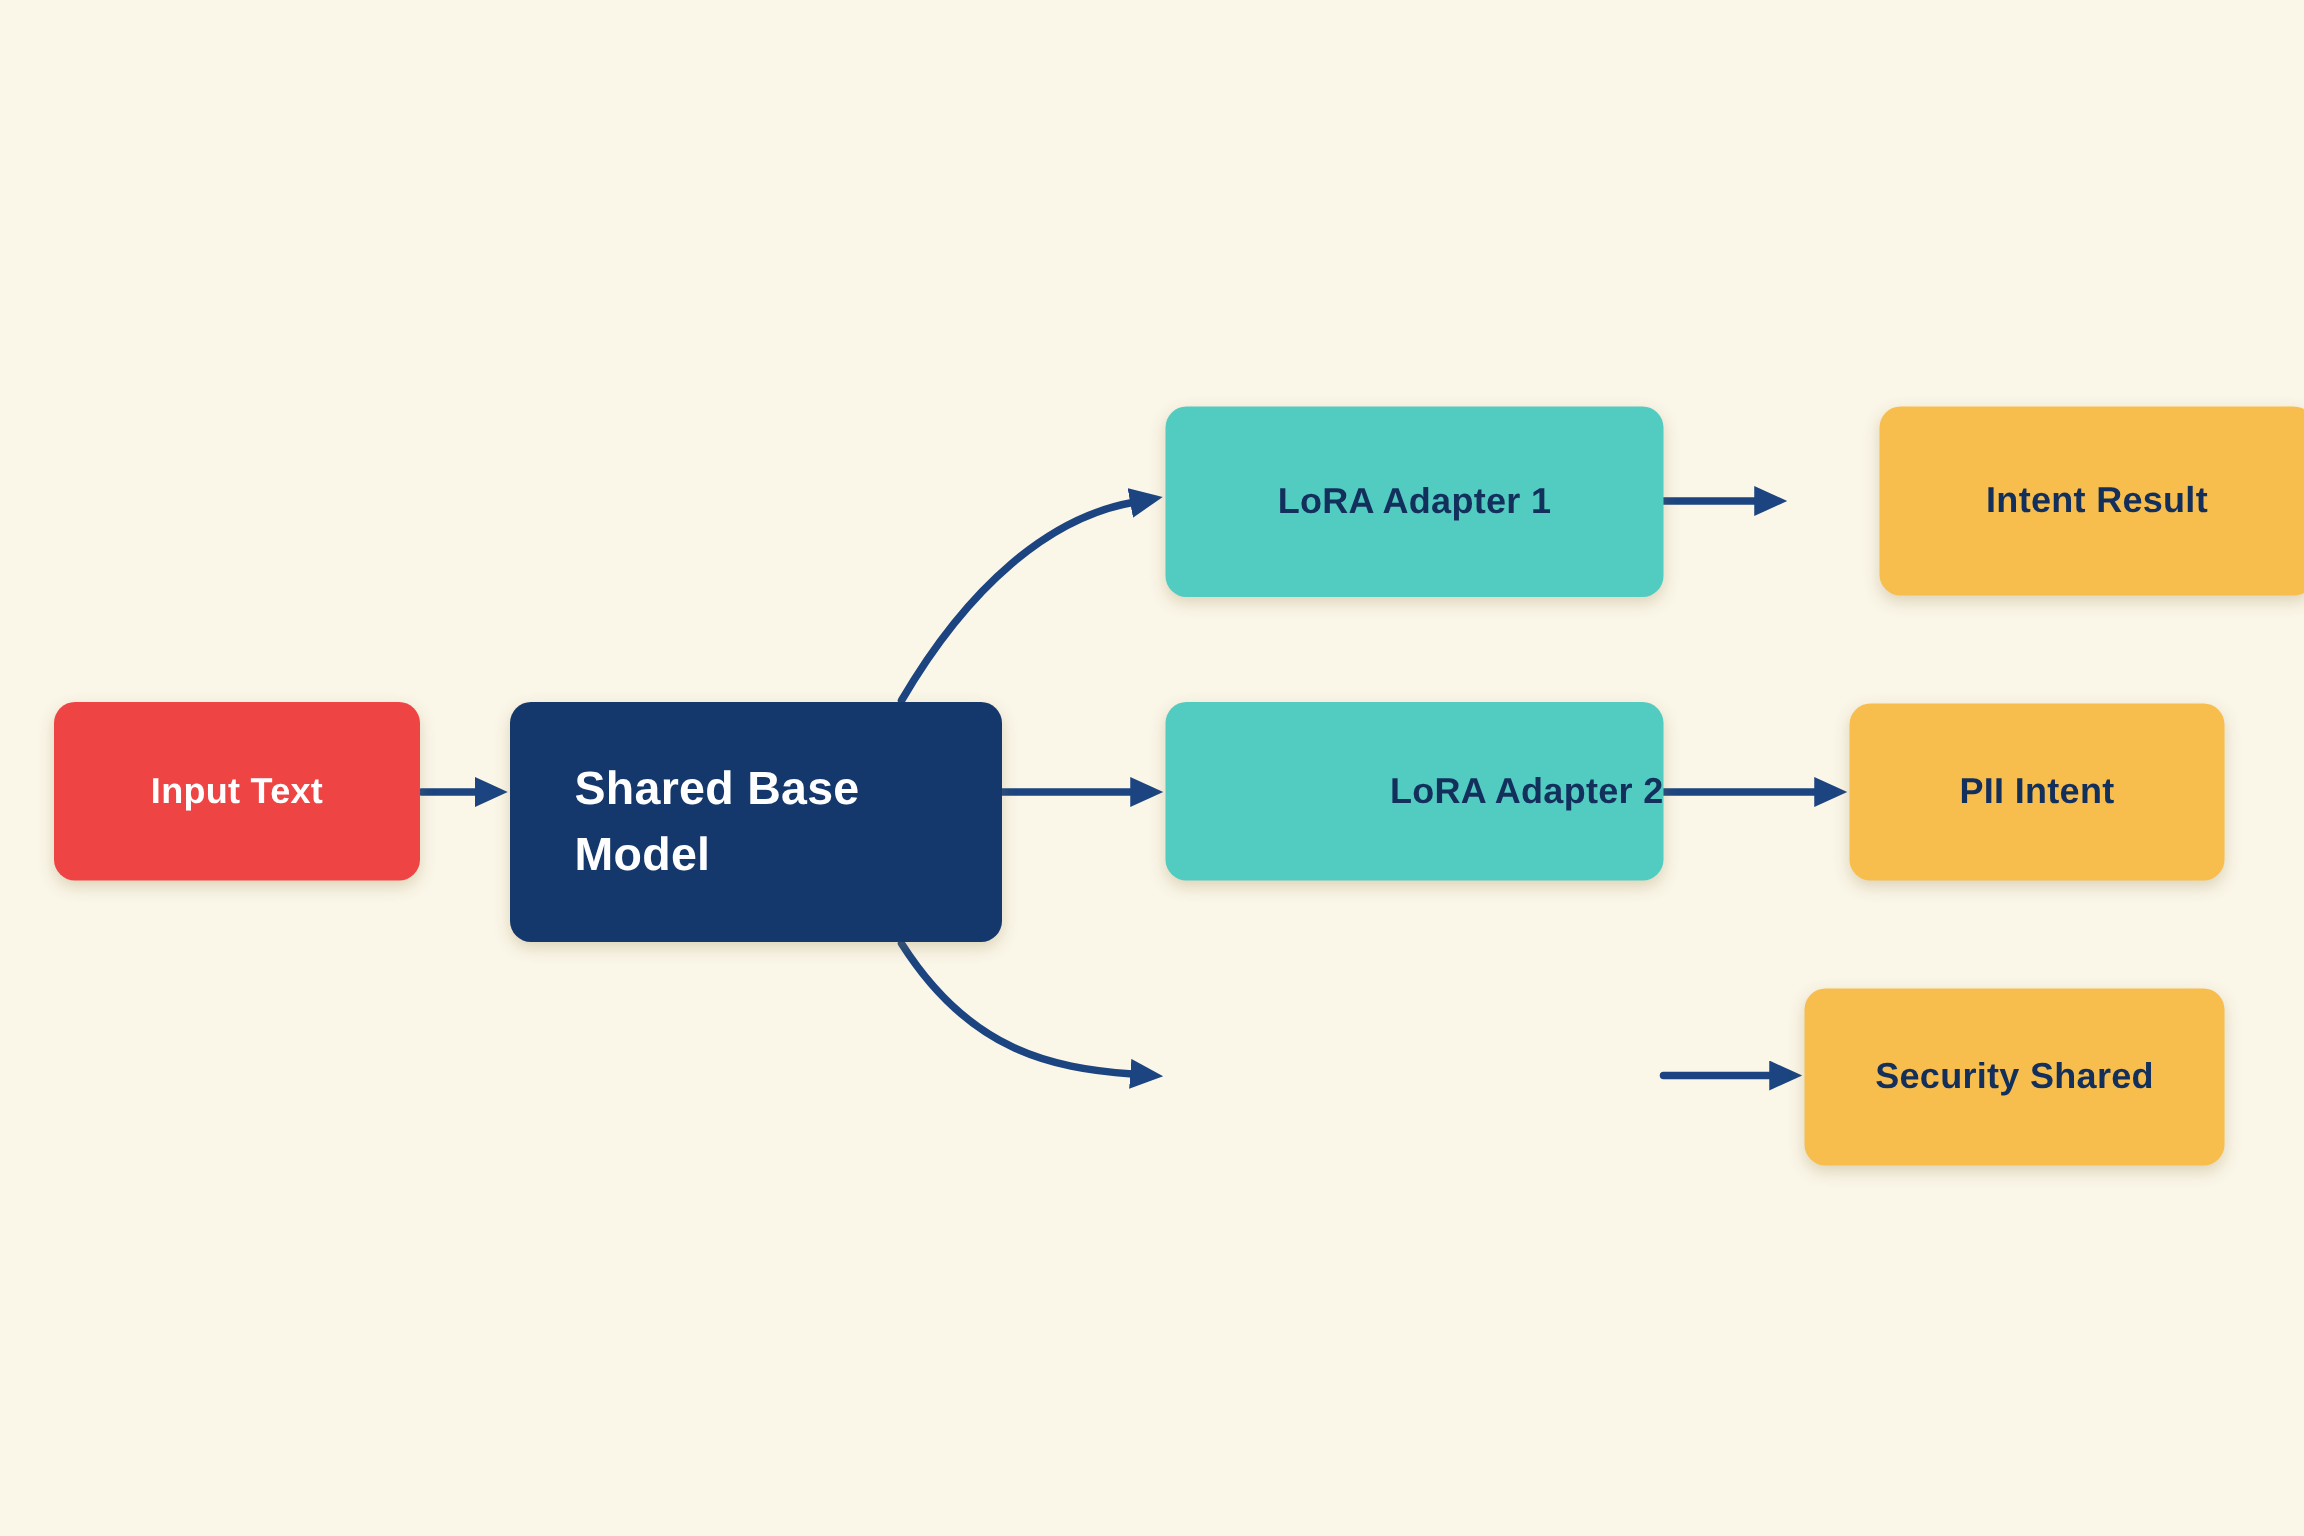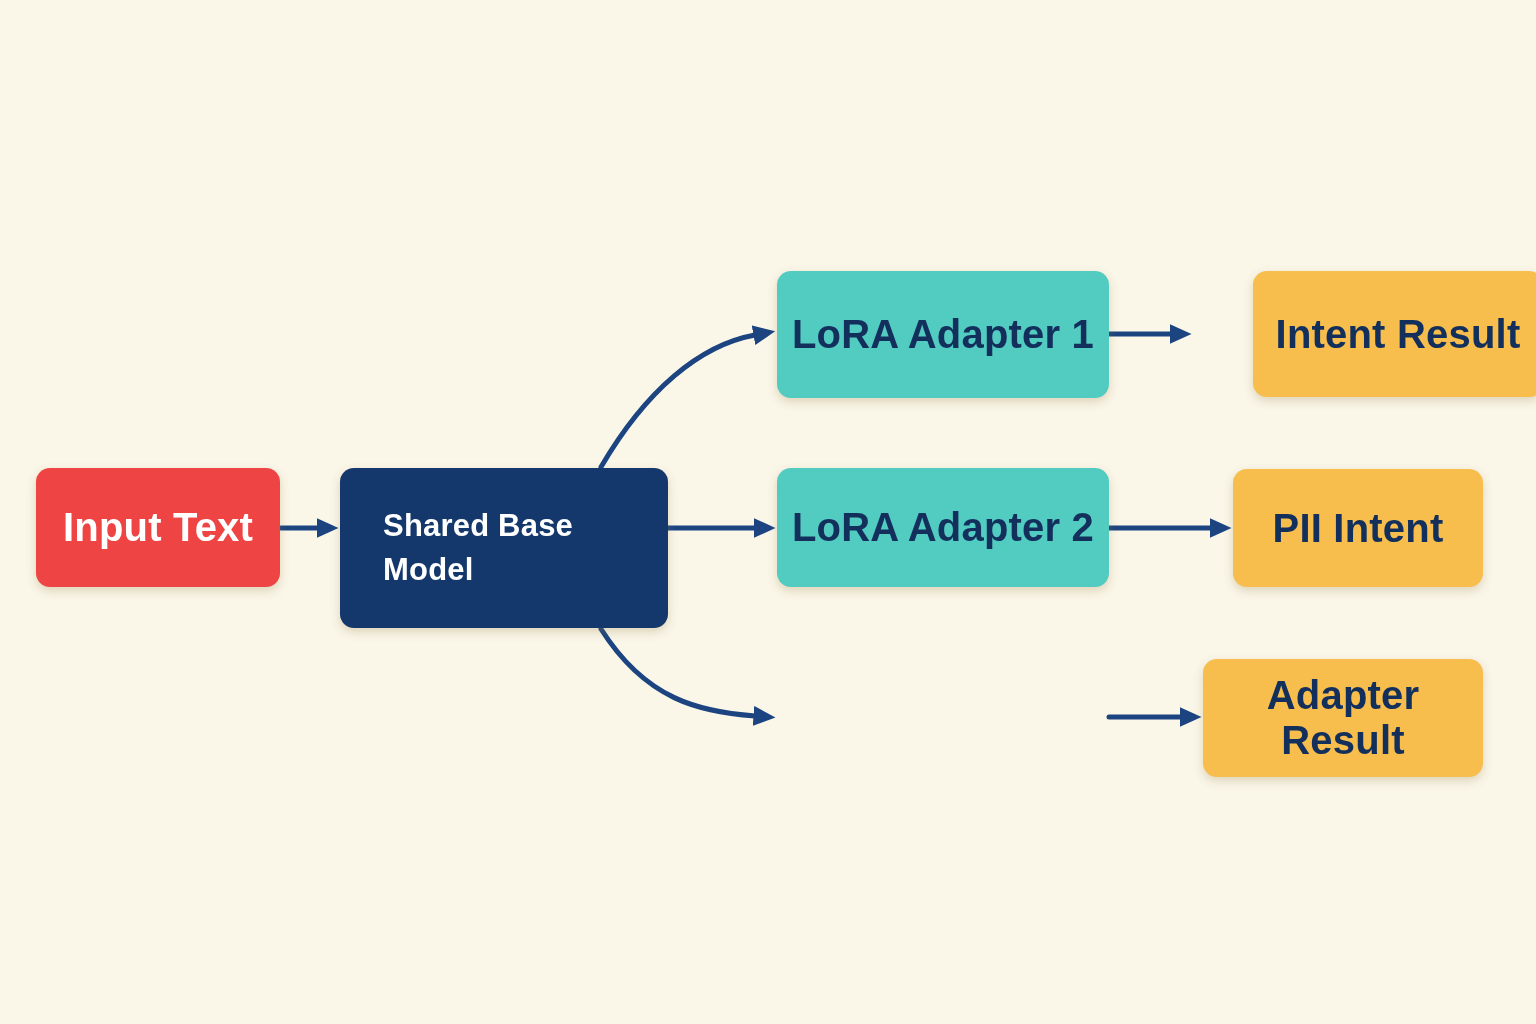--- a/index.html
+++ b/index.html
@@ -23,37 +23,37 @@
     height: 1024px;
   }
   .node {
     position: absolute;
     box-sizing: border-box;
     border-radius: 14px;
     display: flex;
     align-items: center;
     justify-content: center;
     font-weight: bold;
-    font-size: 40px;
+    font-size: 24px;
     letter-spacing: 0.2px;
     box-shadow: 0 4px 10px rgba(150, 125, 70, 0.28);
     text-align: center;
   }
   .node-purple { background: #ef4444; color: #ffffff; }
   .node-navy   { background: #14386b; color: #ffffff; }
   .node-teal   { background: #52cbc1; color: #132f5c; }
   .node-yellow { background: #f7bd4d; color: #132f5c; }
 
   #node-input-text        { left: 36px;   top: 468px; width: 244px; height: 119px; }
   #node-shared-base-model { left: 340px;  top: 468px; width: 328px; height: 160px;
                             justify-content: flex-start; text-align: left;
                             padding-left: 43px; padding-right: 30px;
                             font-size: 31px; line-height: 1.42; }
   #node-lora-adapter-1    { left: 777px;  top: 271px; width: 332px; height: 127px; }
-  #node-lora-adapter-2    { left: 777px;  top: 468px; width: 332px; height: 119px; }
+  #node-lora-adapter-2    { left: 777px;  top: 468px; width: 332px; height: 119px; justify-content: flex-end; }
   #node-lora-adapter-3    { left: 777px;  top: 658px; width: 332px; height: 119px; }
   #node-intent-result     { left: 1253px; top: 271px; width: 290px; height: 126px; }
   #node-pii-result        { left: 1233px; top: 469px; width: 250px; height: 118px; }
   #node-security-result   { left: 1203px; top: 659px; width: 280px; height: 118px; }
 
   .edge {
     stroke: #1b4480;
     stroke-width: 5;
     fill: none;
     stroke-linecap: round;
@@ -98,16 +98,16 @@
 
   <div class="node node-yellow" id="node-intent-result">
     <span>Intent Result</span>
   </div>
 
   <div class="node node-yellow" id="node-pii-result">
     <span>PII Intent</span>
   </div>
 
   <div class="node node-yellow" id="node-security-result">
-    <span>Adapter Result</span>
+    <span>Security Shared</span>
   </div>
 
 </div>
 
 </body></html>

